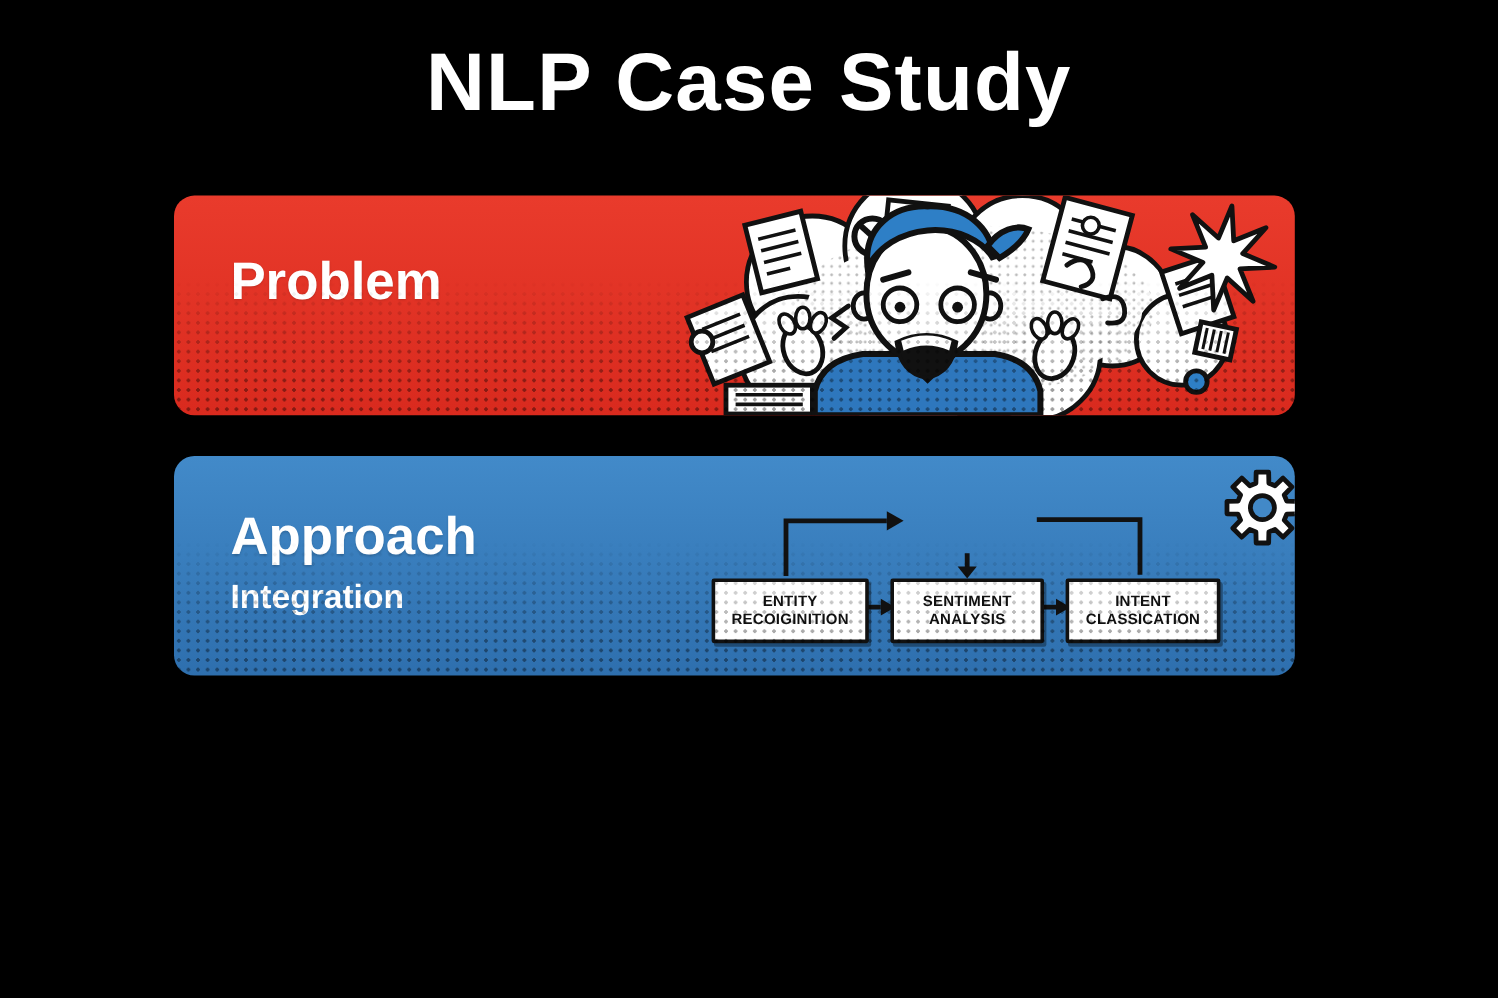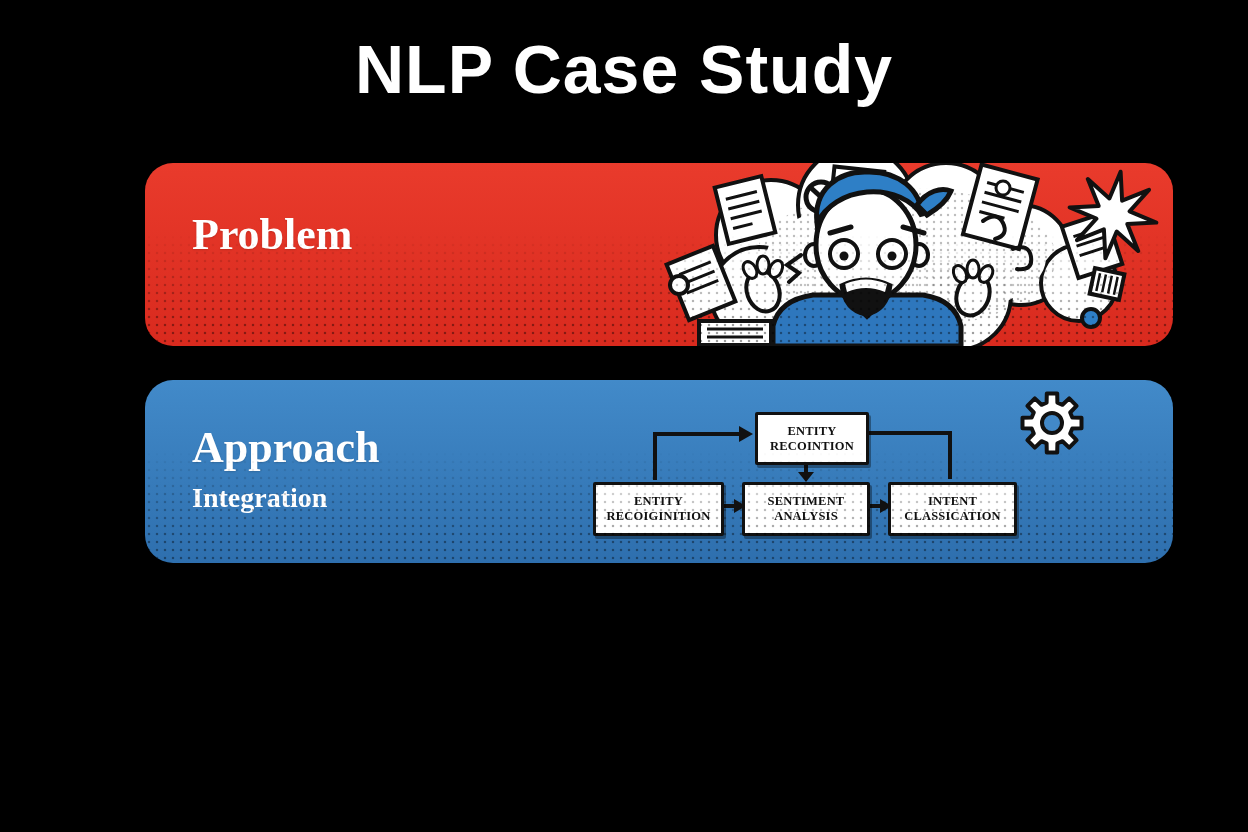--- a/index.html
+++ b/index.html
@@ -5,21 +5,21 @@
   html,body{margin:0;padding:0;background:#000;}
   .stage{
     position:relative;width:1248px;height:832px;background:#000;overflow:hidden;
     font-family:"Liberation Sans","DejaVu Sans",sans-serif;
   }
   .title{
     position:absolute;left:0;top:30px;width:100%;text-align:center;
     color:#fff;font-size:68px;font-weight:bold;letter-spacing:1px;margin:0;
   }
   .band{
-    position:absolute;left:145px;width:1028px;border-radius:28px;overflow:hidden;font-family:Liberation Serif, serif;
+    position:absolute;left:145px;width:934px;border-radius:17px;overflow:hidden;
   }
   .band-problem{top:163px;height:183px;background:linear-gradient(180deg,#e93b2c 0%,#d92a1e 100%);}
   .band-approach{top:380px;height:183px;background:linear-gradient(180deg,#428ac9 0%,#2e6fae 100%);}
   .band-outcome{top:597px;height:171px;background:linear-gradient(180deg,#3aa156 0%,#4db167 100%);}
   .dots{
     position:absolute;left:0;right:0;bottom:0;height:62%;pointer-events:none;
     background-image:radial-gradient(circle,rgba(0,0,0,.38) 1.4px,transparent 1.6px);
     background-size:8px 8px;
     -webkit-mask-image:linear-gradient(to bottom,transparent,#000 78%);
     mask-image:linear-gradient(to bottom,transparent,#000 78%);
@@ -167,24 +167,20 @@
         <path d="M722 126H735"></path>
       </g>
       <g fill="#111">
         <polygon points="594,46 608,54 594,62"></polygon>
         <polygon points="653,92 661,102 669,92"></polygon>
         <polygon points="589,119 601,126 589,133"></polygon>
         <polygon points="735,119 747,126 735,133"></polygon>
       </g>
     </svg>
 
-    <div class="fc-box" style="left:610px;top:32px;width:108px;height:47px;">
-      <span>ENTITY
-RECOINTION</span>
-    </div>
     <div class="fc-box" style="left:448px;top:102px;width:125px;height:48px;">
       <span>ENTITY
 RECOIGINITION</span>
     </div>
     <div class="fc-box" style="left:597px;top:102px;width:122px;height:48px;">
       <span>SENTIMENT
 ANALYSIS</span>
     </div>
     <div class="fc-box" style="left:743px;top:102px;width:123px;height:48px;">
       <span>INTENT

